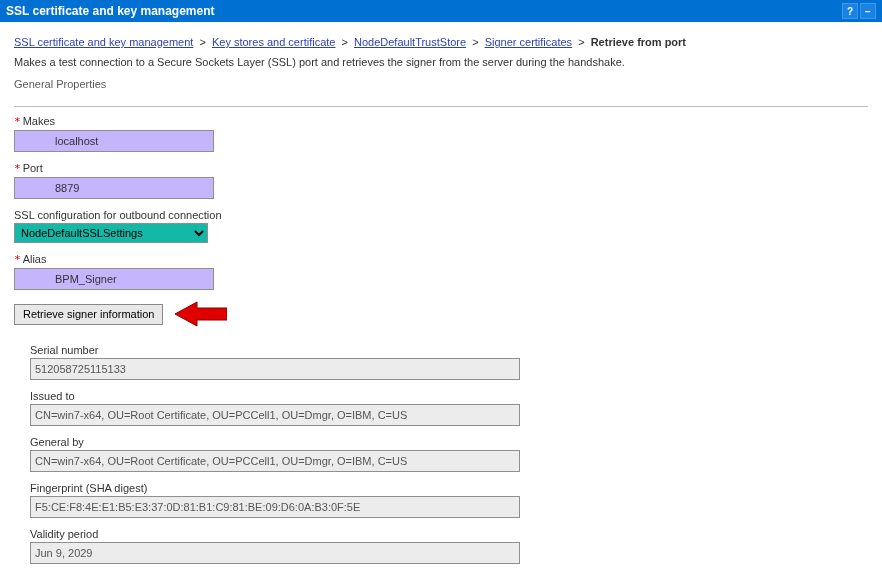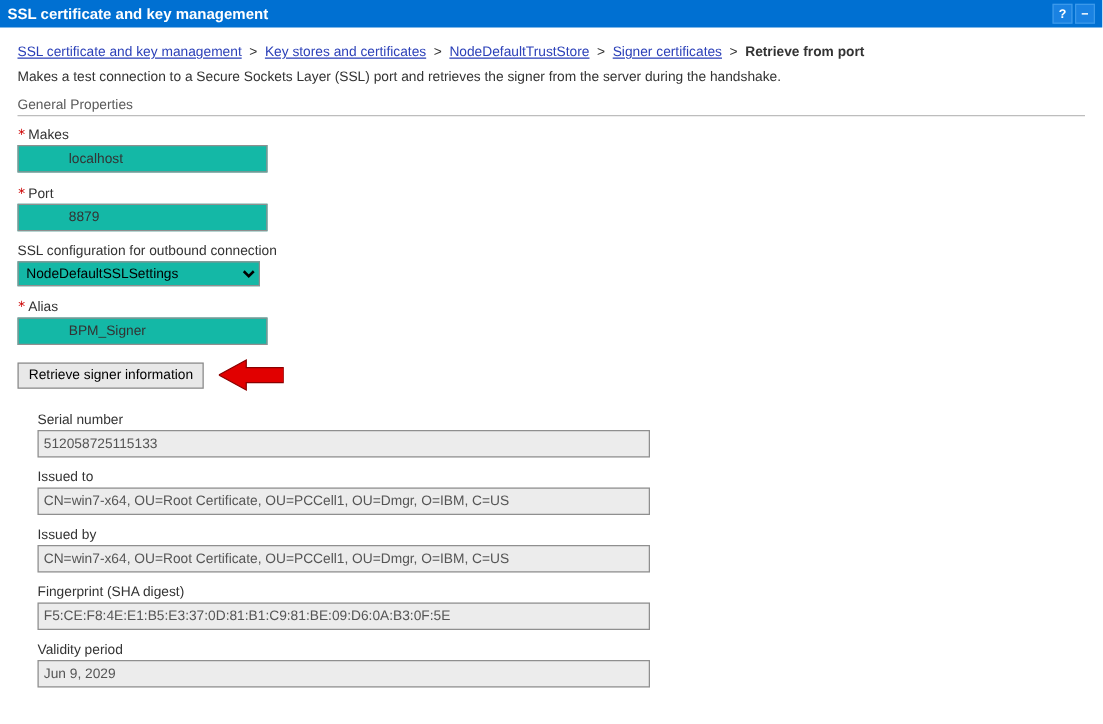--- a/index.html
+++ b/index.html
@@ -56,21 +56,21 @@
     color: #333;
     font-weight: bold;
   }
   .description {
     margin-bottom: 10px;
     color: #333;
   }
   .section-title {
     color: #5a5a5a;
     border-bottom: 1px solid #bdbdbd;
-    padding-bottom: 2px;
+    padding-bottom: 16px;
     margin-bottom: 8px;
     font-size: 11px;
   }
   .field-row {
     margin-bottom: 10px;
   }
   .field-label {
     display: block;
     margin-bottom: 2px;
     color: #333;
@@ -84,21 +84,21 @@
     border: 1px solid #8f8f8f;
     background: #ececec;
     padding: 2px 4px;
     font-size: 11px;
     font-family: Arial, Helvetica, sans-serif;
     height: 16px;
     box-sizing: content-box;
     color: #555;
   }
   input[type=text] {
-    background: #14b8a6;
+    background: #c4b5fd;
     color: #333;
     padding-left: 40px;
   }
   .small-input {
     width: 154px;
   }
   select {
     border: 1px solid #8f8f8f;
     background: #14b8a6;
     font-size: 11px;
@@ -151,21 +151,21 @@
     <div class="win-btn">?</div>
     <div class="win-btn">−</div>
   </div>
 </div>
 
 <div class="content">
 
   <div class="breadcrumb">
     <a href="#">SSL certificate and key management</a>
     <span class="sep">&gt;</span>
-    <a href="#">Key stores and certificates</a>
+    <a href="#">Key stores and certificate</a>
     <span class="sep">&gt;</span>
     <a href="#">NodeDefaultTrustStore</a>
     <span class="sep">&gt;</span>
     <a href="#">Signer certificates</a>
     <span class="sep">&gt;</span>
     <span class="current">Retrieve from port</span>
   </div>
 
   <div class="description">Makes a test connection to a Secure Sockets Layer (SSL) port and retrieves the signer from the server during the handshake.</div>
 
@@ -215,21 +215,21 @@
       <label class="field-label">Serial number</label>
       <div class="readonly-box">512058725115133</div>
     </div>
 
     <div class="field-row">
       <label class="field-label">Issued to</label>
       <div class="readonly-box">CN=win7-x64, OU=Root Certificate, OU=PCCell1, OU=Dmgr, O=IBM, C=US</div>
     </div>
 
     <div class="field-row">
-      <label class="field-label">Issued by</label>
+      <label class="field-label">General by</label>
       <div class="readonly-box">CN=win7-x64, OU=Root Certificate, OU=PCCell1, OU=Dmgr, O=IBM, C=US</div>
     </div>
 
     <div class="field-row">
       <label class="field-label">Fingerprint (SHA digest)</label>
       <div class="readonly-box">F5:CE:F8:4E:E1:B5:E3:37:0D:81:B1:C9:81:BE:09:D6:0A:B3:0F:5E</div>
     </div>
 
     <div class="field-row">
       <label class="field-label">Validity period</label>

